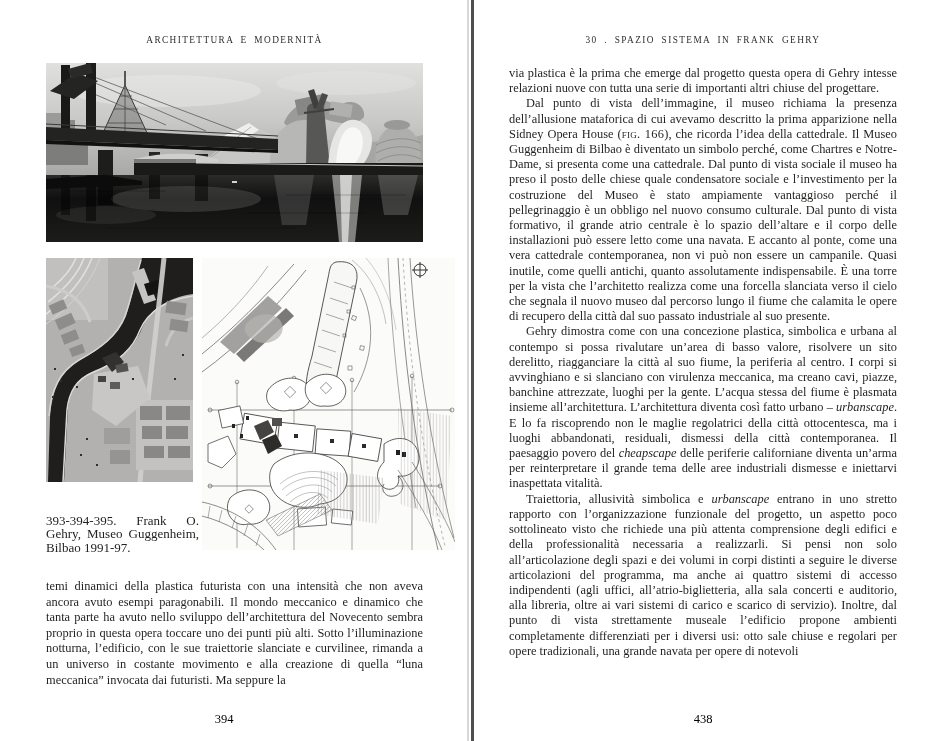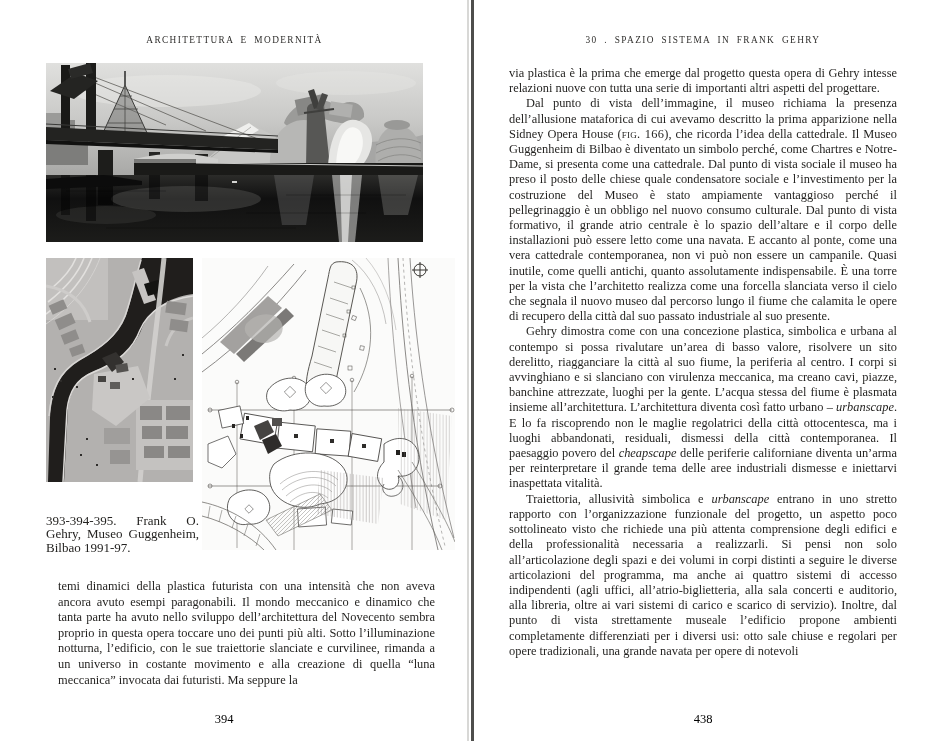--- a/index.html
+++ b/index.html
@@ -15,21 +15,21 @@
   .running-head{
     position:absolute;text-align:center;font-size:9.3px;letter-spacing:1.4px;
     word-spacing:3px;color:#2e2d2b;
   }
   .rh-left{left:46px;top:35px;width:377px;}
   .rh-right{left:34px;top:35px;width:388px;} 
   .body-text{
     position:absolute;text-align:justify;font-size:12.4px;line-height:15.2px;
     overflow:hidden;color:#201f1d;
   }
-  .body-left{left:58px;top:579px;width:377px;height:112px;line-height:15.6px;}
+  .body-left{left:46px;top:579px;width:377px;height:112px;line-height:15.6px;}
   .body-right{left:34px;top:66px;width:388px;height:640px;}
   .body-text p{margin:0;text-indent:17px;}
   .body-text p.noindent{text-indent:0;}
   .sc{font-variant:small-caps;letter-spacing:.3px;margin-top:28px;}
   .caption{
     position:absolute;left:46px;top:514px;width:153px;
     font-size:13px;line-height:13.4px;text-align:justify;color:#242321;
   }
   .folio{position:absolute;text-align:center;font-size:12.5px;color:#000000;}
   .folio-left{left:46px;top:712px;width:356px;}
@@ -313,20 +313,20 @@
 </div>
 
 <div class="gutter-shadow"></div>
 <div class="gutter-line"></div>
 
 <div class="page page-right">
 
   <div class="running-head rh-right">30 . SPAZIO SISTEMA IN FRANK GEHRY</div>
 
   <div class="body-text body-right">
-    <p class="noindent"><span>via plastica è la prima che emerge dal progetto questa opera di Gehry intesse relazioni nuove con tutta una serie di importanti altri aspetti del progettare.</span></p>
+    <p class="noindent"><span>via plastica è la prima che emerge dal progetto questa opera di Gehry intesse relazioni nuove con tutta una serie di importanti altri chiuse del progettare.</span></p>
     <p><span>Dal punto di vista dell’immagine, il museo richiama la presenza dell’allusione mataforica di cui avevamo descritto la prima apparizione nella Sidney Opera House (</span><span class="sc">fig. 166</span><span>), che ricorda l’idea della cattedrale. Il Museo Guggenheim di Bilbao è diventato un simbolo perché, come Chartres e Notre-Dame, si presenta come una cattedrale. Dal punto di vista sociale il museo ha preso il posto delle chiese quale condensatore sociale e l’investimento per la costruzione del Museo è stato ampiamente vantaggioso perché il pellegrinaggio è un obbligo nel nuovo consumo culturale. Dal punto di vista formativo, il grande atrio centrale è lo spazio dell’altare e il corpo delle installazioni può essere letto come una navata. E accanto al ponte, come una vera cattedrale contemporanea, non vi può non essere un campanile. Quasi inutile, come quelli antichi, quanto assolutamente indispensabile. È una torre per la vista che l’architetto realizza come una forcella slanciata verso il cielo che segnala il nuovo museo dal percorso lungo il fiume che calamita le opere di recupero della città dal suo passato industriale al suo presente.</span></p>
     <p><span>Gehry dimostra come con una concezione plastica, simbolica e urbana al contempo si possa rivalutare un’area di basso valore, risolvere un sito derelitto, riagganciare la città al suo fiume, la periferia al centro. I corpi si avvinghiano e si slanciano con virulenza meccanica, ma creano cavi, piazze, banchine attrezzate, luoghi per la gente. L’acqua stessa del fiume è plasmata insieme all’architettura. L’architettura diventa così fatto urbano – </span><i>urbanscape</i><span>. E lo fa riscoprendo non le maglie regolatrici della città ottocentesca, ma i luoghi abbandonati, residuali, dismessi della città contemporanea. Il paesaggio povero del </span><i>cheapscape</i><span> delle periferie californiane diventa un’arma per reinterpretare il grande tema delle aree industriali dismesse e iniettarvi inaspettata vitalità.</span></p>
     <p><span>Traiettoria, allusività simbolica e </span><i>urbanscape</i><span> entrano in uno stretto rapporto con l’organizzazione funzionale del progetto, un aspetto poco sottolineato visto che richiede una più attenta comprensione degli edifici e della professionalità necessaria a realizzarli. Si pensi non solo all’articolazione degli spazi e dei volumi in corpi distinti a seguire le diverse articolazioni del programma, ma anche ai quattro sistemi di accesso indipendenti (agli uffici, all’atrio-biglietteria, alla sala concerti e auditorio, alla libreria, oltre ai vari sistemi di carico e scarico di servizio). Inoltre, dal punto di vista strettamente museale l’edificio propone ambienti completamente differenziati per i diversi usi: otto sale chiuse e regolari per opere tradizionali, una grande navata per opere di notevoli</span></p>
   </div>
 
   <div class="folio folio-right">438</div>
 </div>
 
 </body></html>

